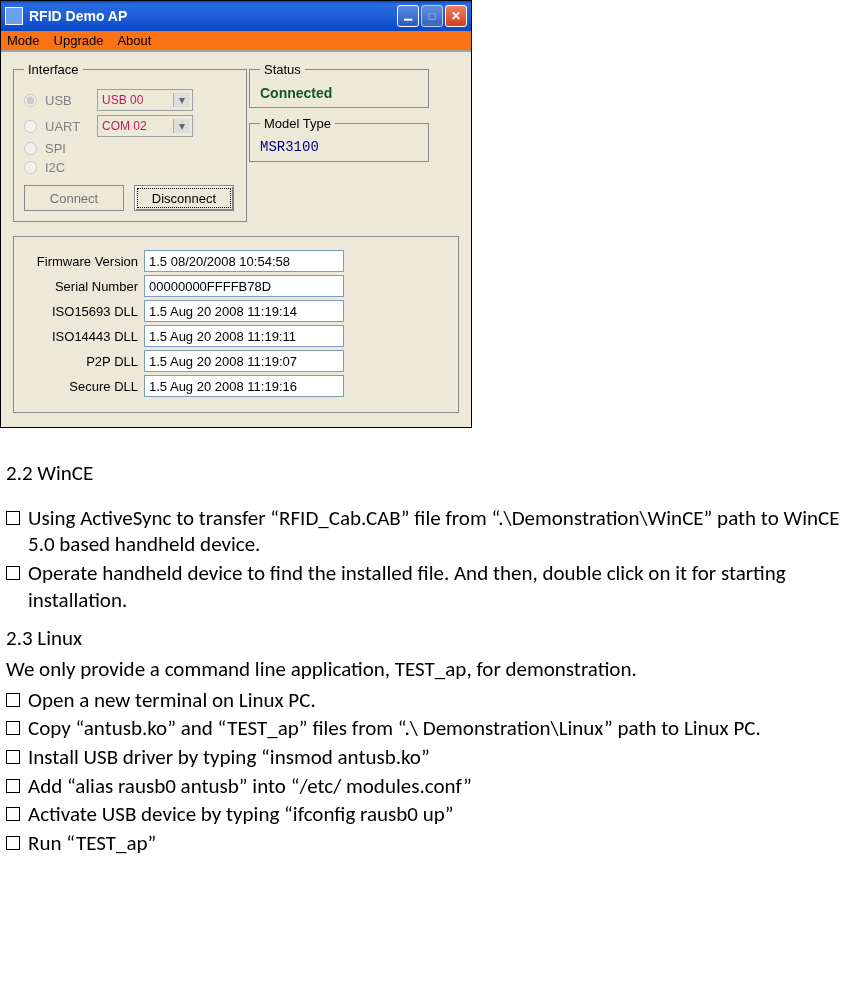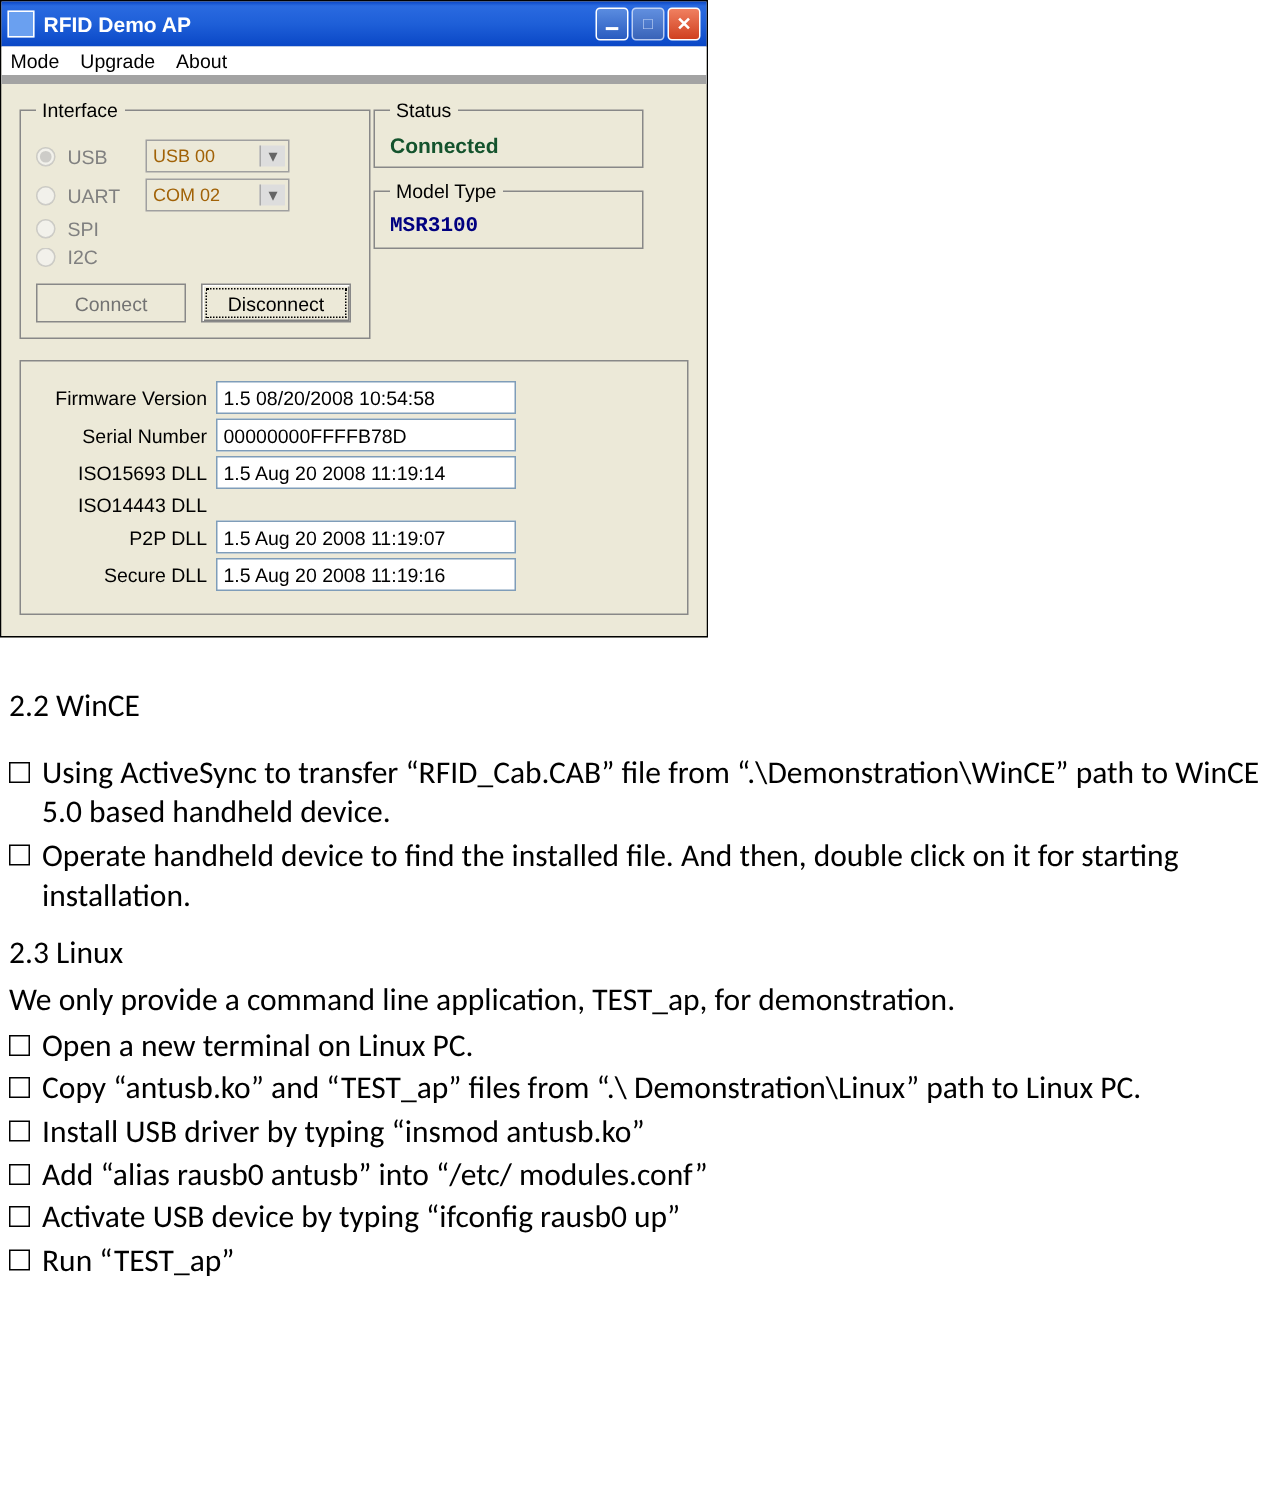--- a/index.html
+++ b/index.html
@@ -25,24 +25,24 @@
     font-family: Arial; font-size: 13px; font-weight: bold; color: #fff;
   }
   .tbtn.min { background: linear-gradient(to bottom,#5a8ce0,#2a5cc0); }
   .tbtn.max { background: linear-gradient(to bottom,#7aa0e0,#4a6cb0); opacity:0.7; }
   .tbtn.close { background: linear-gradient(to bottom,#f08060,#d04020); }
   .tbtn.close::after { content:"✕"; font-size:12px; }
   .tbtn.min::after { content:"▁"; font-size:10px; position:relative; top:-2px; }
   .tbtn.max::after { content:"□"; font-size:11px; }
 
   .menubar {
-    background: #ffffff; padding: 2px 6px;
+    background: #f97316; padding: 2px 6px;
     font-family: "MS Sans Serif", Tahoma, sans-serif; font-size: 13px;
     display: flex; gap: 14px;
-    border-bottom: 6px solid #a3a3a3;
+    border-bottom: 2px solid #a3a3a3;
     align-items: center;
   }
   .menubar span { }
 
   .client {
     background: #ece9d8; padding: 10px 12px 14px 12px;
     font-family: "MS Sans Serif", Tahoma, sans-serif; font-size: 13px;
   }
   .row1 { display: flex; gap: 2px; align-items: flex-start; }
 
@@ -55,38 +55,38 @@
 
   .interface-box { width: 234px; }
   .status-box { width: 180px; padding-bottom: 6px; }
   .model-box { width: 180px; padding-bottom: 6px; margin-top: 8px; }
 
   .radio-row { display: flex; align-items: center; gap: 8px; margin: 4px 0; color: #808080; }
   .radio-row input[type=radio] { margin: 0; }
   .radio-row label { width: 44px; }
   .radio-row .combo {
     width: 96px; height: 22px; border: 1px solid #a0a0a0; background: #ece9d8;
-    display: flex; align-items: center; padding: 0 4px; color: #a16207; font-size:12px;
+    display: flex; align-items: center; padding: 0 4px; color: #be185d; font-size:12px;
     position: relative;
   }
   .radio-row .combo::after {
     content:"▾"; position:absolute; right:2px; width:16px; text-align:center;
     background:#ddd; border-left:1px solid #aaa; color:#666;
   }
 
   .btnrow { display: flex; gap: 10px; margin-top: 10px; }
   .winbtn {
     width: 100px; height: 26px; border: 1px solid #888;
     background: #ece9d8; font-size: 13px; font-family: inherit;
   }
   .winbtn.disabled { color: #737373; }
   .winbtn.focus { outline: 1px dotted #000; outline-offset: -4px; box-shadow: inset 1px 1px #fff, inset -1px -1px #808080; }
 
   .status-val { color: #14532d; font-family: Liberation Sans, sans-serif; font-weight: bold; font-size: 14px; }
-  .model-val  { color: #000080; font-family: "Courier New", monospace; font-weight: bold; font-size: 14px; }
+  .model-val  { color: #000080; font-family: "Courier New", monospace; font-weight: normal; font-size: 14px; }
 
   .info-box {
     border: 1px solid #888; margin-top: 14px; padding: 10px 12px 12px 12px;
     background: #ece9d8;
   }
   .info-row { display: flex; align-items: center; margin: 3px 0; }
   .info-row .lbl { width: 118px; text-align: right; padding-right: 6px; font-size: 13px; }
   .info-row .val {
     width: 200px; height: 22px; border: 1px solid #7f9db9; background: #fff;
     padding: 1px 4px; font-size: 13px; display: flex; align-items: center;
@@ -168,20 +168,21 @@
       <div class="info-row">
           <span class="lbl">Serial Number</span>
           <span class="val">00000000FFFFB78D</span>
         </div>
       <div class="info-row">
           <span class="lbl">ISO15693 DLL</span>
           <span class="val">1.5  Aug 20 2008 11:19:14</span>
         </div>
       <div class="info-row">
           <span class="lbl">ISO14443 DLL</span>
+          <span class="val">1.5  Aug 20 2008 11:19:11</span>
         </div>
       <div class="info-row">
           <span class="lbl">P2P DLL</span>
           <span class="val">1.5  Aug 20 2008 11:19:07</span>
         </div>
       <div class="info-row">
           <span class="lbl">Secure DLL</span>
           <span class="val">1.5  Aug 20 2008 11:19:16</span>
         </div>
     </div>

